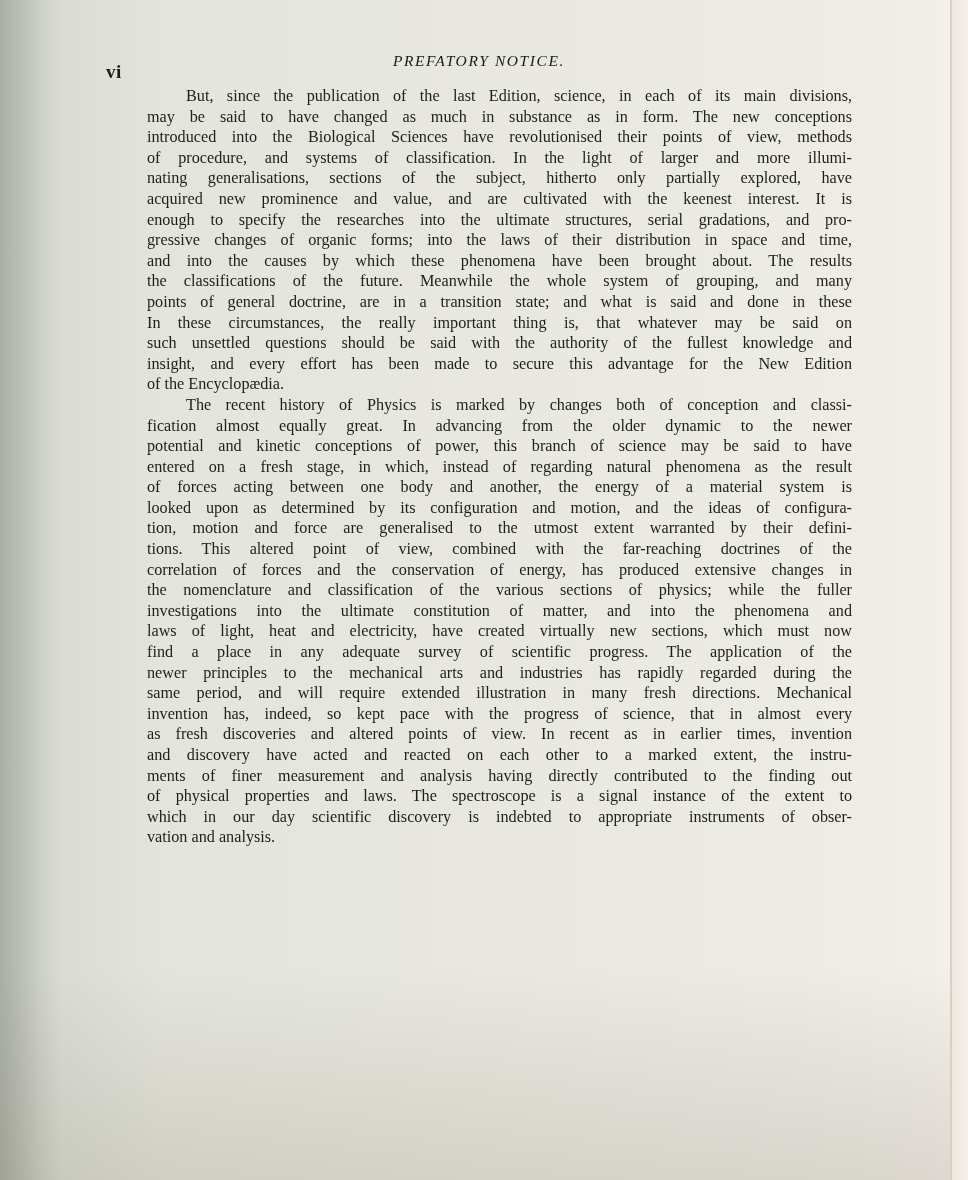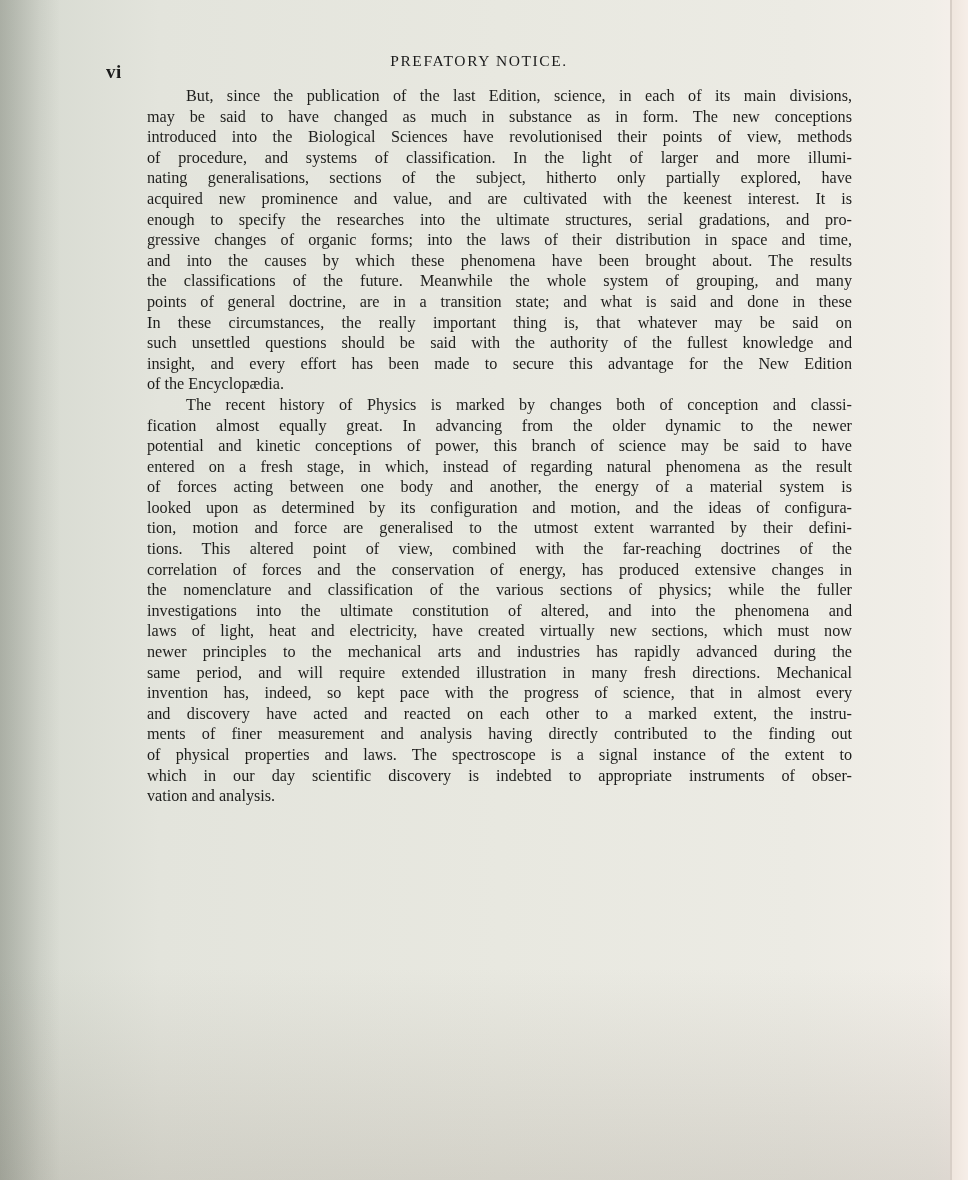--- a/index.html
+++ b/index.html
@@ -66,20 +66,21 @@
     margin-top: 11px;
   }
   .head-title {
     position: absolute;
     left: 0;
     right: 0;
     top: 2px;
     text-align: center;
     font-size: 15.5px;
     letter-spacing: 1.6px;
+    font-style: italic;
   }
   .body-text {
     position: absolute;
     left: 106px;
     top: 86px;
     width: 746px;
     color: #1e1e1c;
     font-size: 16.2px;
     line-height: 20.6px;
     text-align: justify;
@@ -135,25 +136,27 @@
       <span class="line indent">The recent history of Physics is marked by changes both of conception and classi-</span>
       <span class="line">fication almost equally great.  In advancing from the older dynamic to the newer</span>
       <span class="line">potential and kinetic conceptions of power, this branch of science may be said to have</span>
       <span class="line">entered on a fresh stage, in which, instead of regarding natural phenomena as the result</span>
       <span class="line">of forces acting between one body and another, the energy of a material system is</span>
       <span class="line">looked upon as determined by its configuration and motion, and the ideas of configura-</span>
       <span class="line">tion, motion and force are generalised to the utmost extent warranted by their defini-</span>
       <span class="line">tions.  This altered point of view, combined with the far-reaching doctrines of the</span>
       <span class="line">correlation of forces and the conservation of energy, has produced extensive changes in</span>
       <span class="line">the nomenclature and classification of the various sections of physics; while the fuller</span>
-      <span class="line">investigations into the ultimate constitution of altered, and into the phenomena and</span>
+      <span class="line">investigations into the ultimate constitution of matter, and into the phenomena and</span>
       <span class="line">laws of light, heat and electricity, have created virtually new sections, which must now</span>
-      <span class="line">newer principles to the mechanical arts and industries has rapidly advanced during the</span>
+      <span class="line">find a place in any adequate survey of scientific progress.  The application of the</span>
+      <span class="line">newer principles to the mechanical arts and industries has rapidly regarded during the</span>
       <span class="line">same period, and will require extended illustration in many fresh directions.  Mechanical</span>
       <span class="line">invention has, indeed, so kept pace with the progress of science, that in almost every</span>
+      <span class="line">as fresh discoveries and altered points of view.  In recent as in earlier times, invention</span>
       <span class="line">and discovery have acted and reacted on each other to a marked extent, the instru-</span>
       <span class="line">ments of finer measurement and analysis having directly contributed to the finding out</span>
       <span class="line">of physical properties and laws.  The spectroscope is a signal instance of the extent to</span>
       <span class="line">which in our day scientific discovery is indebted to appropriate instruments of obser-</span>
       <span class="line last">vation and analysis.</span>
     </div>
   </div>
 </div>
 
 </body></html>

